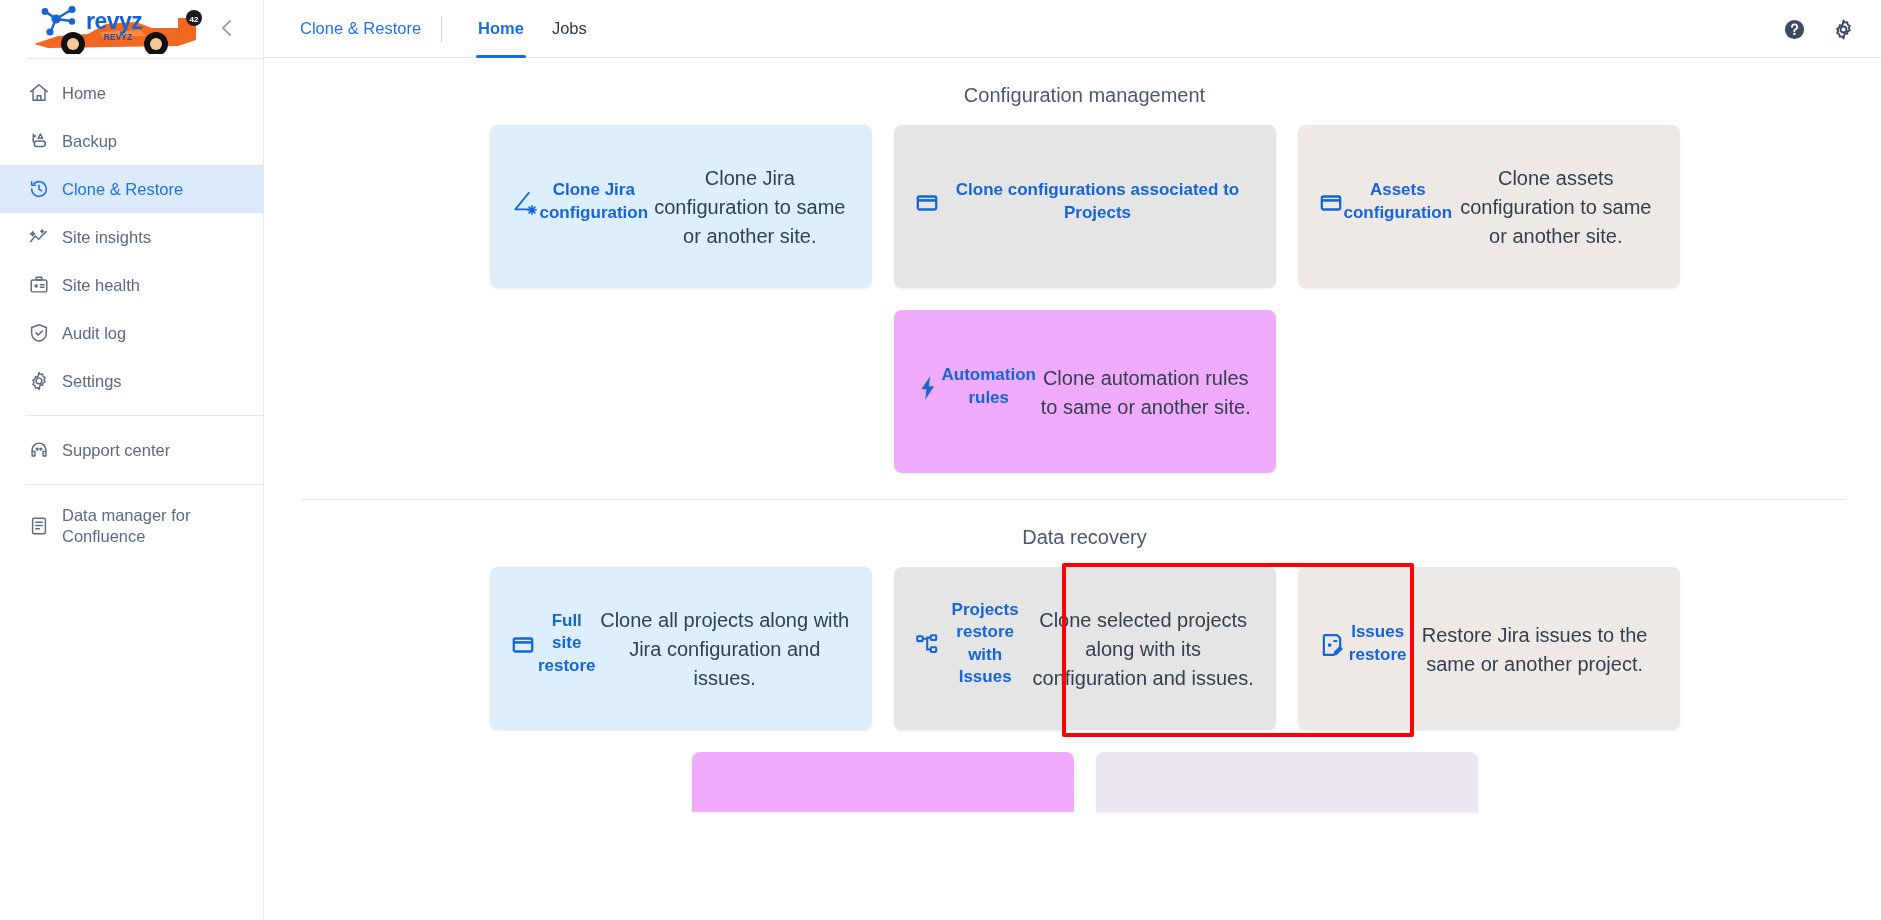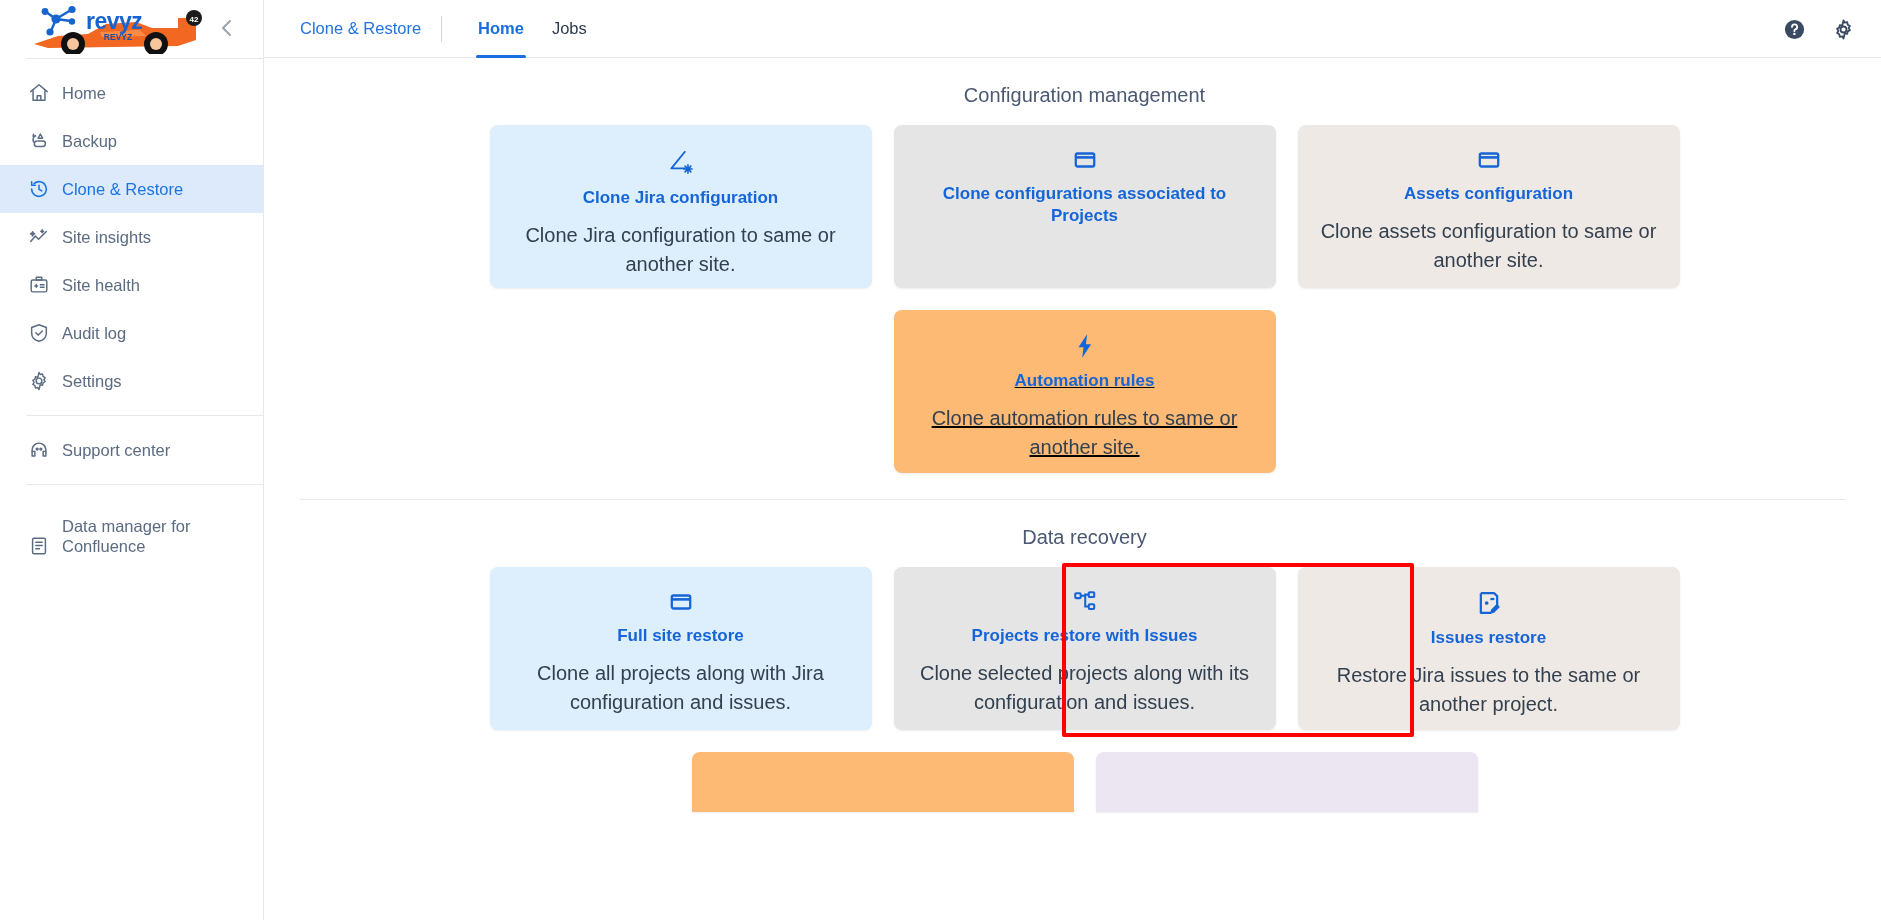--- a/index.html
+++ b/index.html
@@ -41,21 +41,21 @@
     display: flex; align-items: center;
     height: 48px; padding-left: 28px; cursor: pointer;
     color: #5b6b82; font-size: 16.5px;
   }
   .nav-item .ico {
     width: 34px; min-width: 34px; display: flex;
     align-items: center; justify-content: flex-start; color: #5b6b82;
   }
   .nav-item.active { background: #ddeafc; }
   .nav-item.active, .nav-item.active .ico { color: #1b74e4; }
-  .nav-item.tall { height: 62px; align-items: flex-end; }
+  .nav-item.tall { height: 62px; align-items: center; }
   .nav-label { line-height: 1.25; }
 
   
   .main { flex: 1; height: 920px; position: relative; background:#fff; }
   .topbar {
     height: 58px; border-bottom: 1px solid #e6e8ec;
     display: flex; align-items: center; padding: 0 0 0 36px;
     position: relative;
   }
   .crumb {
@@ -90,37 +90,37 @@
     height: 1px; background: #e6e8ec; margin: 26px 36px 0 36px;
   }
 
   .card-row {
     display: flex; justify-content: center; gap: 22px; padding-left: 24px;
   }
   .card {
     width: 382px; border-radius: 8px; padding: 22px 20px 20px 20px;
     cursor: pointer; text-align: center;
     box-shadow: 0 1px 2px rgba(16,24,40,.08);
-    display: flex; flex-direction: column; align-items: center;
+    display: flex; flex-direction: row; align-items: center;
   }
   .card.h-a { height: 163px; }
   .card.h-b { height: 163px; }
   .card-icon { margin-bottom: 10px; color: #1565d8; display: flex; }
   .card-title {
     color: #1565d8; font-size: 17px; font-weight: 600;
     line-height: 1.32; margin-bottom: 12px; max-width: 330px;
   }
   .card-desc {
     color: #33404f; font-size: 20px; line-height: 1.45; max-width: 340px;
   }
 
   .bg-blue   { background: #ddeefc; }
   .bg-gray   { background: #e5e5e5; }
   .bg-beige  { background: #efe9e5; }
-  .bg-mint   { background: #fdba74; text-decoration: underline; }
+  .bg-mint   { background: #f0abfc; }
   .bg-purple { background: #ece6f3; }
 
   .single-row { display: flex; justify-content: center; margin-top: 22px; padding-left: 24px; }
 
   .highlight-box {
     position: absolute;
     border: 4px solid #ff0000;
     border-radius: 2px;
     pointer-events: none;
     z-index: 20;

